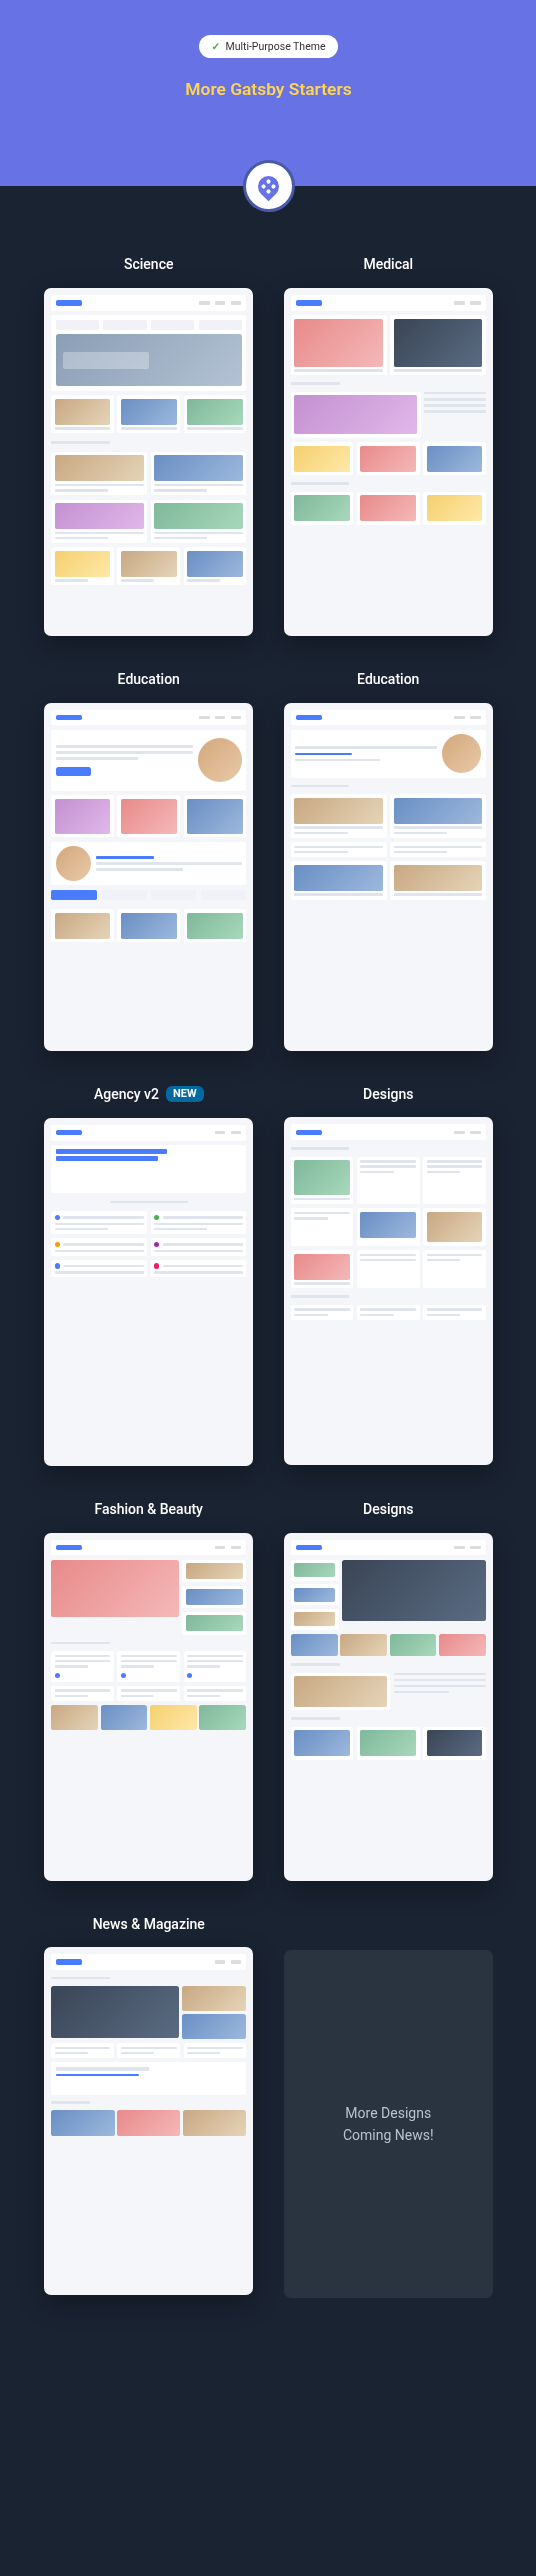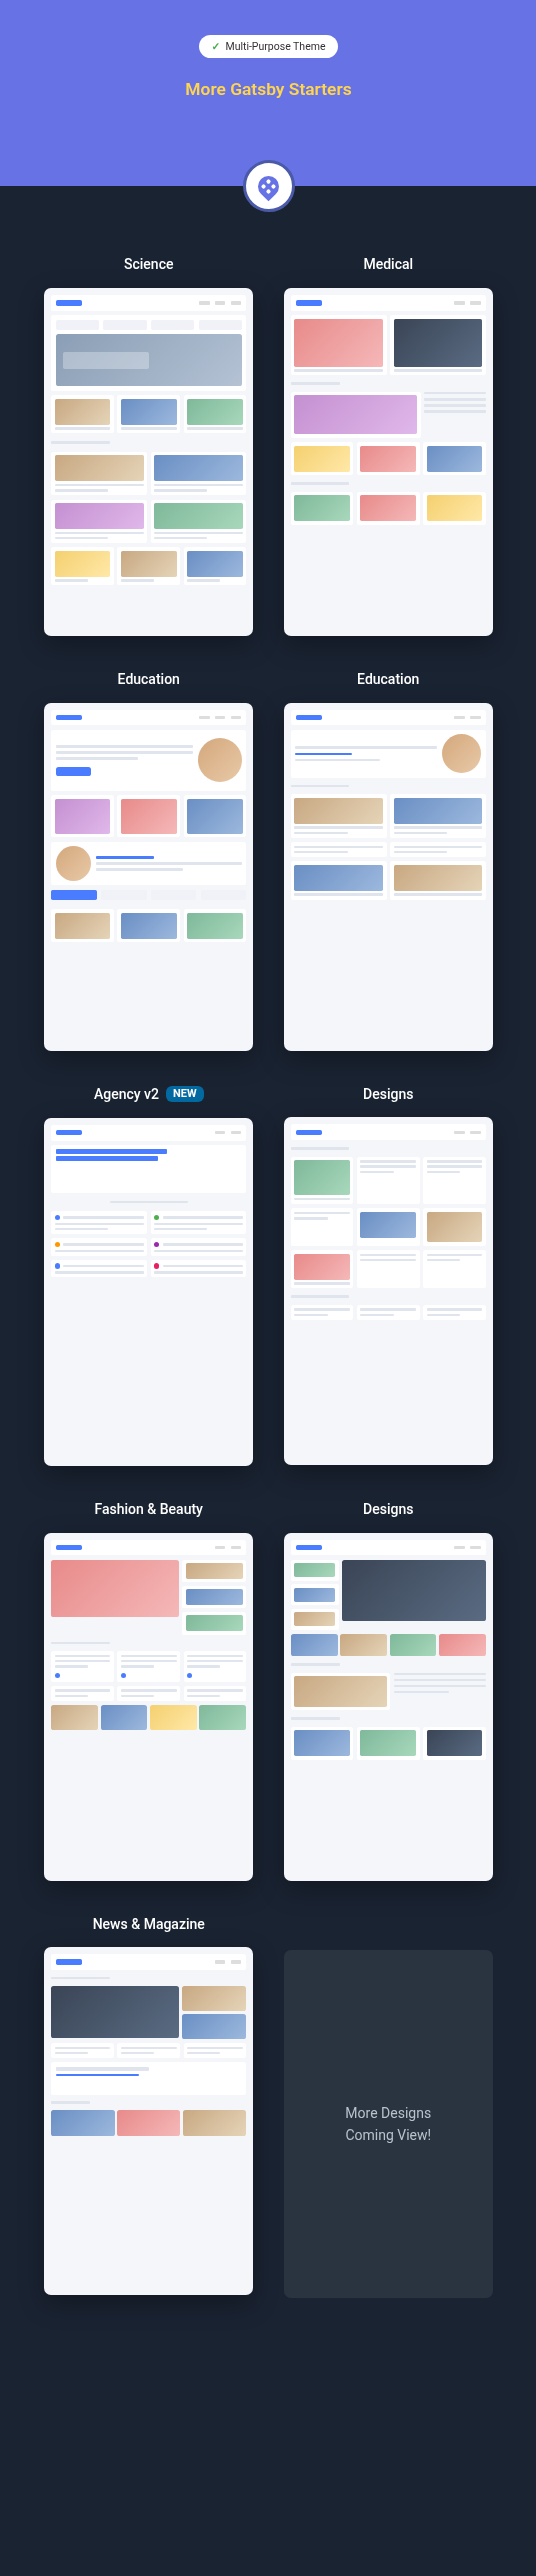--- a/index.html
+++ b/index.html
@@ -645,20 +645,20 @@
             <div class="pimg r" style="flex:1;height:26px;border-radius:2.6px"></div>
             <div class="pimg" style="flex:1;height:26px;border-radius:2.6px"></div>
           </div>
       </div>
     </div>
 
     <div class="item">
       <div class="label" style="height:19px"></div>
       <div class="coming">
         <div>More Designs</div>
-        <div>Coming View!</div>
+        <div>Coming News!</div>
       </div>
     </div>
 
   </div>
 
 </div>
 
 
 </body></html>

